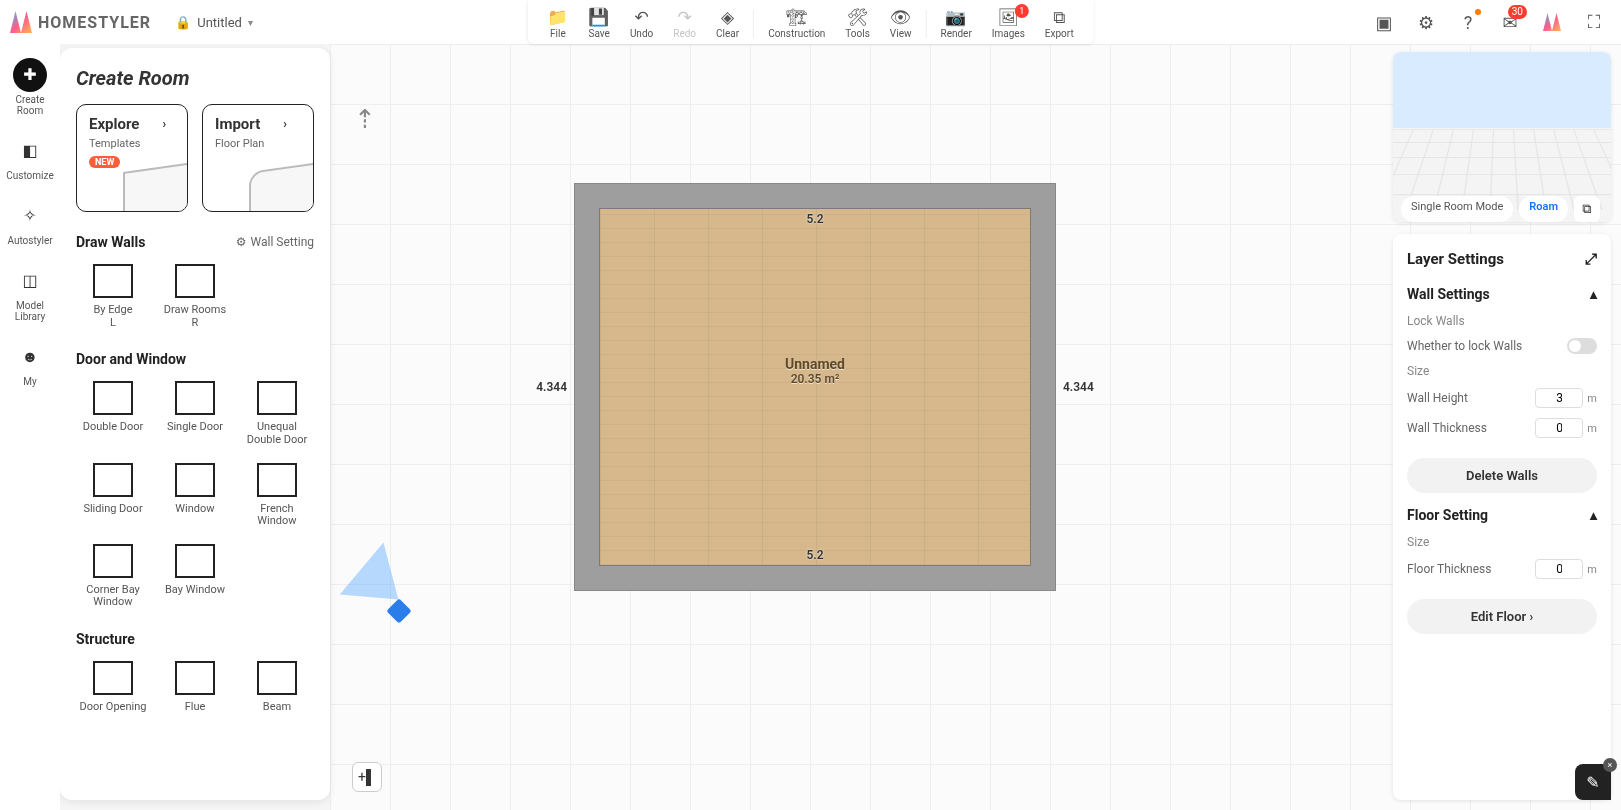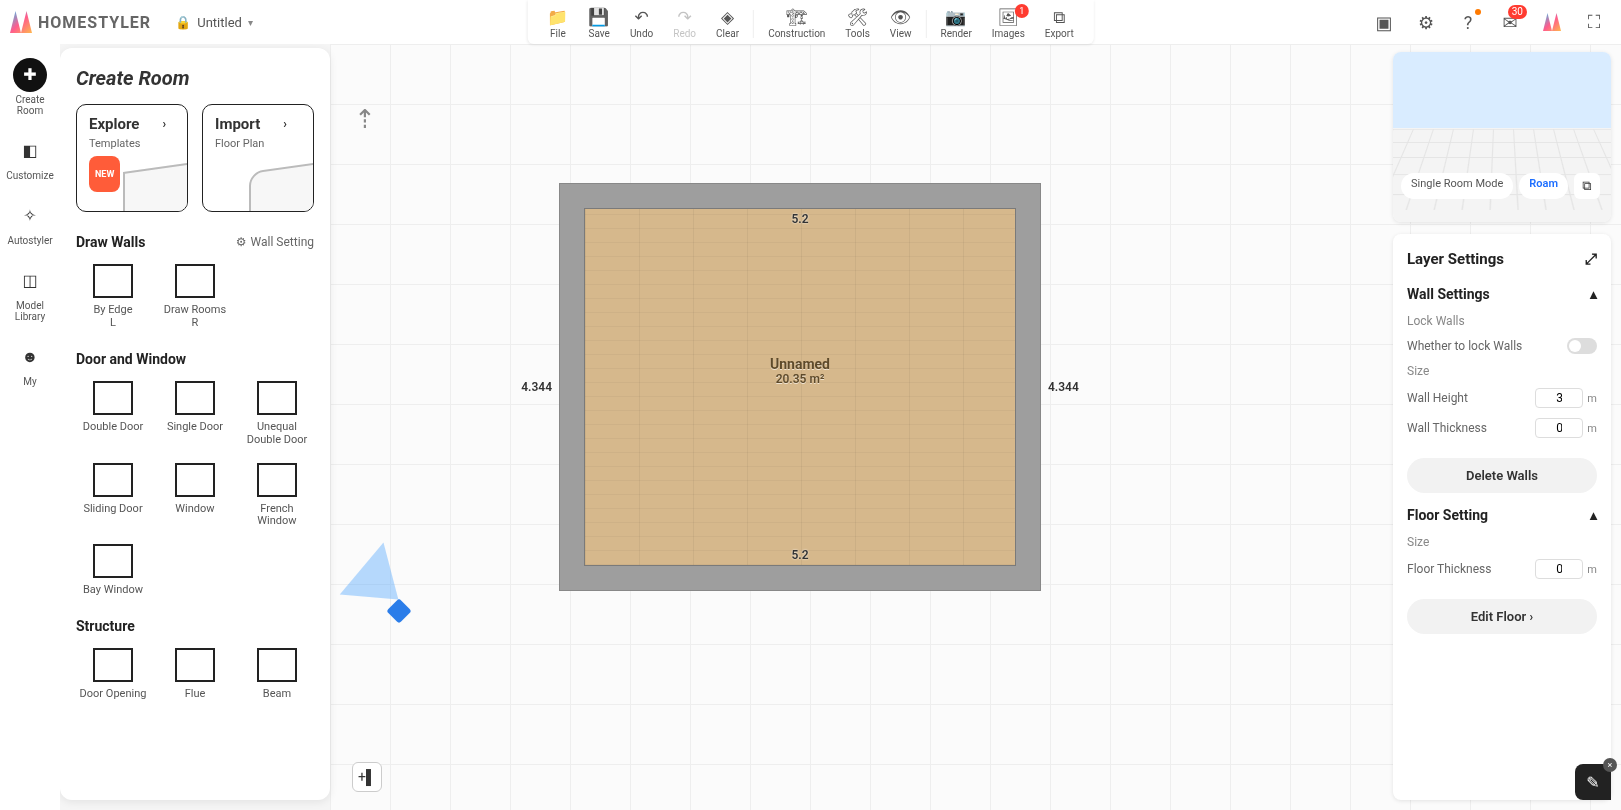--- a/index.html
+++ b/index.html
@@ -25,44 +25,44 @@
 .rail-item{display:flex;flex-direction:column;align-items:center;gap:2px;cursor:pointer;padding:6px 2px;font-size:10px;color:#555;text-align:center;line-height:1.1;width:100%}
 .rail-item.active .rail-ic{background:#111;color:#fff}
 .rail-ic{width:34px;height:34px;border-radius:50%;display:flex;align-items:center;justify-content:center;font-size:16px;color:#333}
 .side-panel{position:absolute;left:60px;top:48px;width:270px;bottom:10px;background:#fff;border-radius:12px;box-shadow:0 2px 8px rgba(0,0,0,.08);padding:18px 16px;overflow-y:auto;z-index:3}
 .side-panel::-webkit-scrollbar{width:0}
 .sp-title{font-size:20px;font-weight:700;font-style:italic;margin-bottom:14px}
 .card-row{display:flex;gap:14px;margin-bottom:22px}
 .big-card{flex:1;border:1.5px solid #222;border-radius:10px;height:108px;padding:10px 12px;position:relative;cursor:pointer;overflow:hidden}
 .big-card-h{font-size:15px;font-weight:700;display:flex;align-items:center;gap:23px}
 .big-card-sub{font-size:11px;color:#666;margin-top:4px}
-.new-pill{display:inline-block;background:#ff5c39;color:#fff;font-size:9px;font-weight:700;padding:13px 6px;border-radius:8px;margin-top:6px}
+.new-pill{display:inline-block;background:#ff5c39;color:#fff;font-size:9px;font-weight:700;padding:1px 6px;border-radius:8px;margin-top:6px}
 .card-thumb{position:absolute;right:-6px;bottom:-6px;width:70px;height:50px;border:2px solid #bbb;background:#f7f7f7;transform:skewY(-8deg)}
 .sec-head{display:flex;justify-content:space-between;align-items:center;margin:8px 0 10px}
 .sec-title{font-size:14px;font-weight:700;color:#222}
 .sec-link{font-size:12px;color:#666;display:flex;align-items:center;gap:4px;cursor:pointer}
 .grid3{display:grid;grid-template-columns:repeat(3,1fr);gap:8px 8px;margin-bottom:18px}
 .tool-cell{display:flex;flex-direction:column;align-items:center;cursor:pointer;padding:4px 0}
 .tool-cell .cell-ic{width:40px;height:34px;border:2px solid #222;margin-bottom:6px;background:#fff}
 .tool-cell .cell-lbl{font-size:11px;text-align:center;color:#555;line-height:1.15}
 .canvas{position:absolute;left:330px;right:0;top:44px;bottom:0;background:#fbfbfb;background-image:linear-gradient(#eee 1px,transparent 1px),linear-gradient(90deg,#eee 1px,transparent 1px);background-size:60px 60px}
 .compass{position:absolute;left:24px;top:60px;font-size:26px;color:#888}
 .camera-ic{position:absolute;left:10px;top:510px;width:80px;height:80px}
 .camera-ic .cone{position:absolute;width:0;height:0;border-left:34px solid transparent;border-right:34px solid transparent;border-bottom:48px solid rgba(51,153,255,.35);transform:rotate(130deg);left:6px;top:6px}
 .camera-ic .dot{position:absolute;width:18px;height:18px;background:#2b7de9;border-radius:3px;left:50px;top:48px;transform:rotate(45deg)}
-.room{position:absolute;left:230px;top:140px;width:480px;height:406px;background:#9e9e9e;box-shadow:0 0 0 1px #888}
+.room{position:absolute;left:245px;top:140px;width:480px;height:406px;background:#9e9e9e;box-shadow:0 0 0 1px #888}
 .room-floor{position:absolute;left:24px;top:24px;right:24px;bottom:24px;background:#d6b88c;background-image:repeating-linear-gradient(90deg,rgba(0,0,0,.05) 0 1px,transparent 1px 54px),repeating-linear-gradient(0deg,rgba(0,0,0,.04) 0 1px,transparent 1px 14px);border:1px solid #7a7a7a}
 .dim{position:absolute;font-size:12px;color:#333;font-weight:600;text-shadow:0 0 2px #fff}
 .room-label{position:absolute;left:50%;top:46%;transform:translate(-50%,-50%);text-align:center;color:#5e4a2a;text-shadow:0 1px 0 rgba(255,255,255,.6)}
 .room-label .nm{font-weight:700;font-size:14px}
 .room-label .ar{font-size:12px;font-weight:600}
 .floor-add{position:absolute;left:22px;bottom:18px;width:30px;height:30px;border:1px solid #ccc;border-radius:6px;background:#fff;display:flex;align-items:center;justify-content:center;cursor:pointer;font-size:14px}
 .preview{position:absolute;right:10px;top:52px;width:218px;height:170px;border-radius:8px;overflow:hidden;background:linear-gradient(#d9ecff 0 45%,#f4f4f4 45% 100%);box-shadow:0 1px 4px rgba(0,0,0,.1);z-index:2}
 .preview .floor-grid{position:absolute;left:0;right:0;top:45%;bottom:0;background-image:linear-gradient(#e4e4e4 1px,transparent 1px),linear-gradient(90deg,#e4e4e4 1px,transparent 1px);background-size:20px 20px;transform:perspective(260px) rotateX(52deg);transform-origin:top}
-.preview-btns{position:absolute;bottom:23px;left:8px;right:8px;display:flex;gap:6px}
+.preview-btns{position:absolute;bottom:0;left:8px;right:8px;display:flex;gap:6px}
 .pv-btn{background:#fff;border-radius:14px;font-size:11px;padding:4px 10px;cursor:pointer;color:#555}
 .pv-btn.active{color:#1e6fff;font-weight:600}
 .pv-sq{width:26px;height:26px;background:#fff;border-radius:6px;display:flex;align-items:center;justify-content:center;font-size:13px;cursor:pointer}
 .layer-pane{position:absolute;right:10px;top:234px;width:218px;bottom:10px;background:#fff;border-radius:8px;box-shadow:0 1px 4px rgba(0,0,0,.1);padding:16px 14px;overflow-y:auto;z-index:2;font-size:13px;color:#444}
 .lp-title{font-size:15px;font-weight:700;color:#222;display:flex;justify-content:space-between;align-items:center;margin-bottom:18px}
 .lp-sec-h{font-size:14px;font-weight:700;color:#222;display:flex;justify-content:space-between;align-items:center;cursor:pointer;margin:10px 0 12px}
 .lp-row{display:flex;justify-content:space-between;align-items:center;margin:10px 0;font-size:12px;color:#666}
 .lp-sub{font-size:12px;color:#888;margin:6px 0 4px}
 .toggle{width:30px;height:16px;background:#ddd;border-radius:10px;position:relative;cursor:pointer}
 .toggle::after{content:"";position:absolute;width:12px;height:12px;background:#fff;border-radius:50%;top:2px;left:2px}
@@ -236,20 +236,24 @@
       <div class="tool-cell">
         <div class="cell-ic"></div>
         <div class="cell-lbl">Window</div>
       </div>
       <div class="tool-cell">
         <div class="cell-ic"></div>
         <div class="cell-lbl">French Window</div>
       </div>
       <div class="tool-cell">
         <div class="cell-ic"></div>
+        <div class="cell-lbl">Corner Bay Window</div>
+      </div>
+      <div class="tool-cell">
+        <div class="cell-ic"></div>
         <div class="cell-lbl">Bay Window</div>
       </div>
     </div>
 
   <div class="sec-head">
       <div class="sec-title">Structure</div>
     </div>
   <div class="grid3" id="grid-struct">
       <div class="tool-cell">
         <div class="cell-ic"></div>

